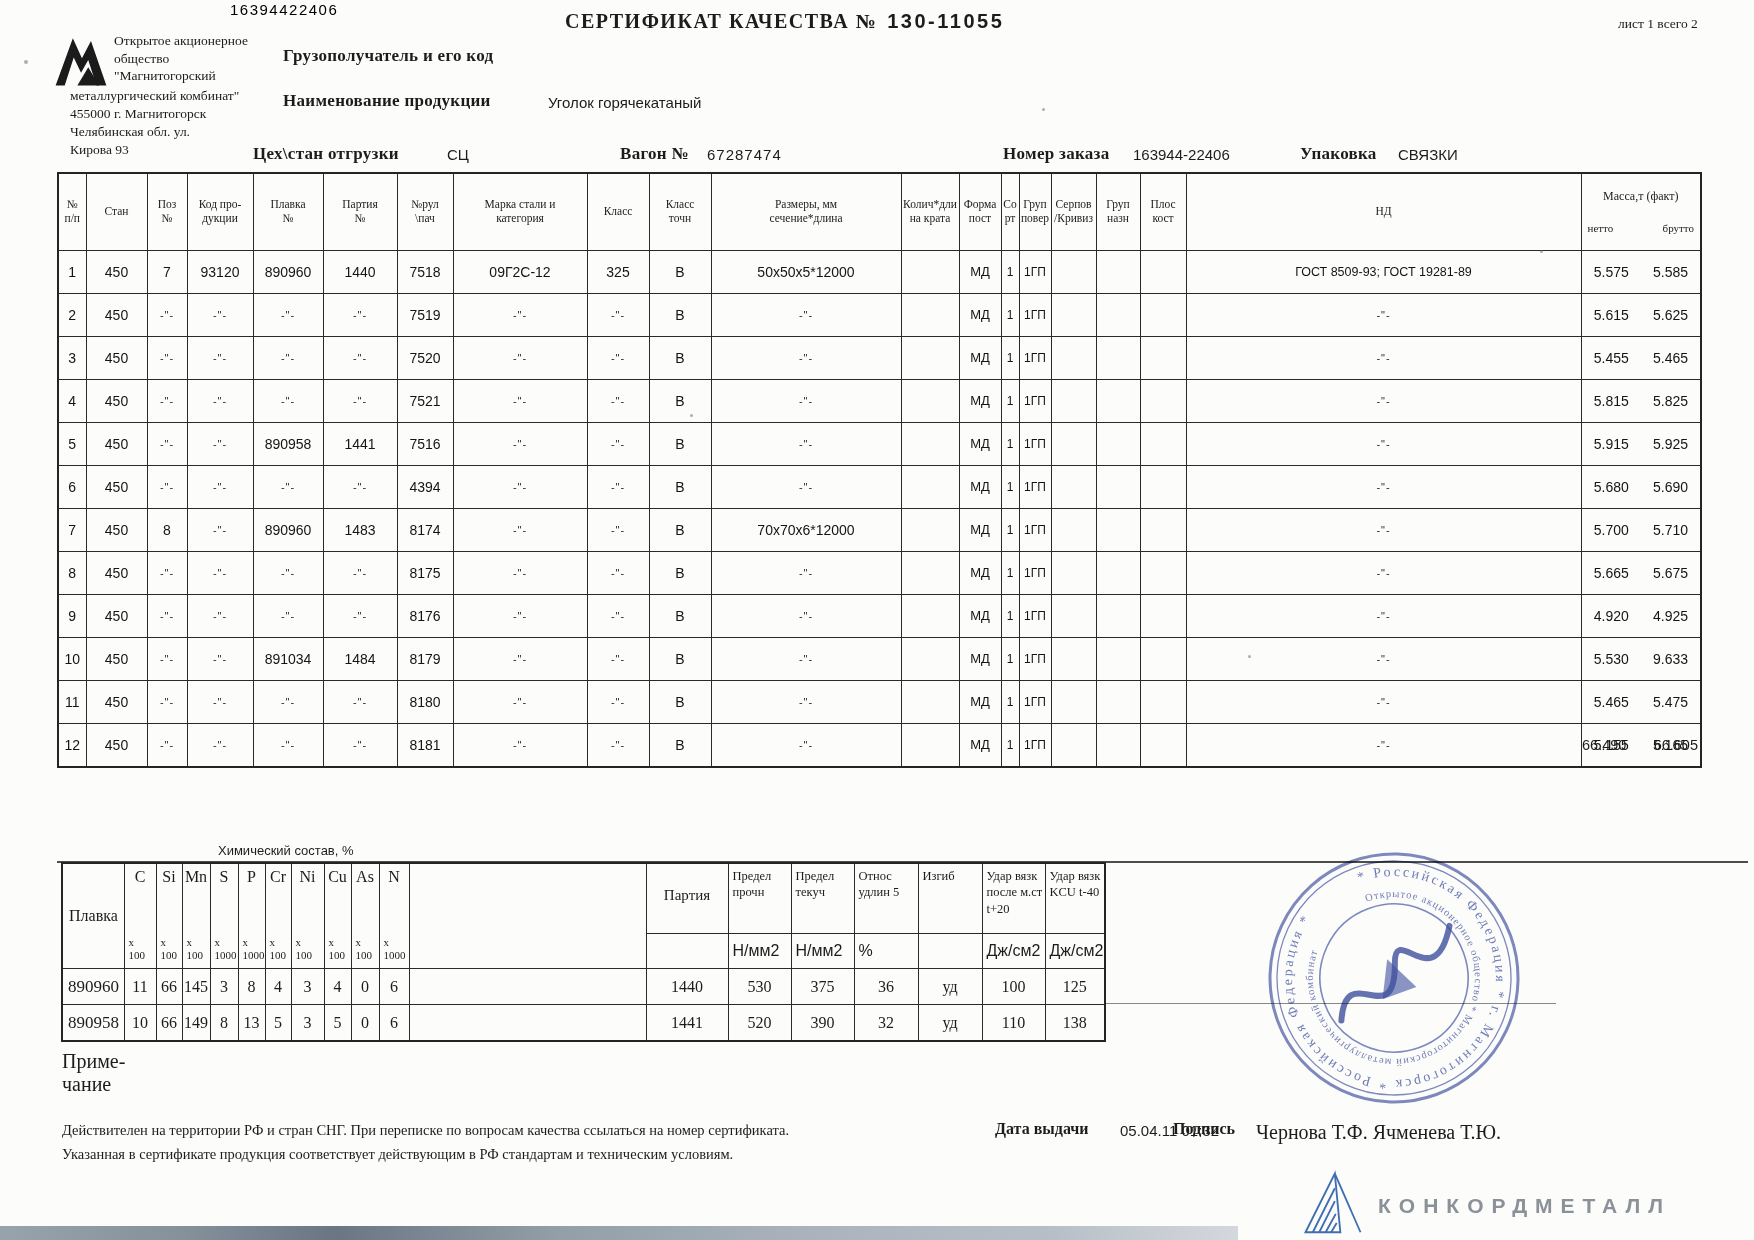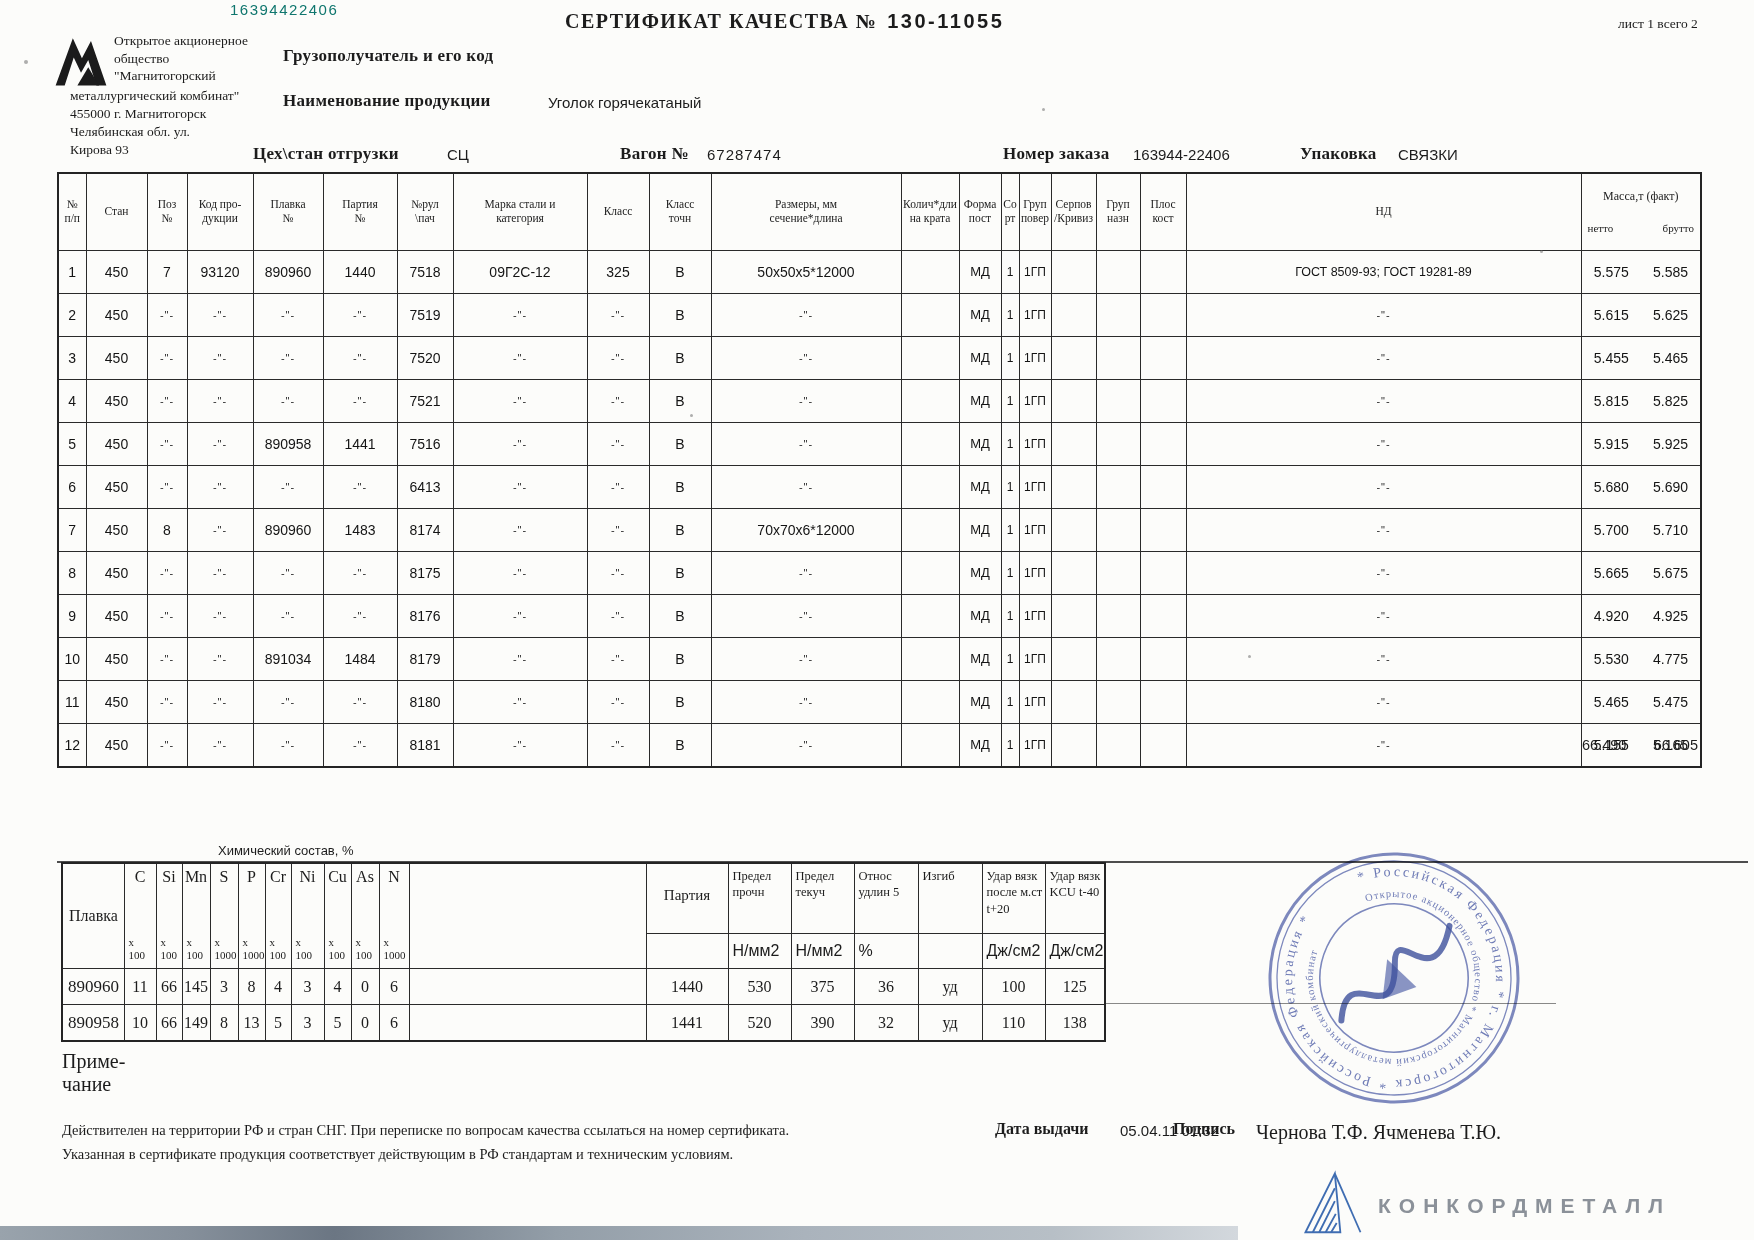--- a/index.html
+++ b/index.html
@@ -2,21 +2,21 @@
 <html><head>
 <meta charset="utf-8">
 <style>
   html,body{margin:0;padding:0;}
   body{width:1754px;height:1240px;background:#ffffff;position:relative;
        font-family:"Liberation Serif",serif;color:#1c1c1c;}
   .sheet{position:absolute;inset:0;background:#fcfcfa;overflow:hidden;}
   .abs{position:absolute;}
 
   
-  .top-number{left:230px;top:4px;height:17px;overflow:hidden;color:#0f766e;
+  .top-number{left:230px;top:4px;height:17px;overflow:hidden;color:#000000;
               font-family:"Liberation Sans",sans-serif;font-size:15px;letter-spacing:1.5px;}
   .top-number span{display:block;transform:translateY(-3px);}
   .doc-title{left:565px;top:10px;font-size:20px;letter-spacing:1.5px;font-weight:bold;}
   .doc-title .num{font-family:"Liberation Sans",sans-serif;letter-spacing:2.5px;font-weight:bold;margin-left:10px;}
   .sheet-info{left:1618px;top:16px;font-size:13.5px;}
 
   .company1{left:114px;top:32px;font-size:13.5px;line-height:17.5px;}
   .company2{left:70px;top:87px;font-size:13.5px;line-height:18px;}
 
   .fld-label{font-weight:bold;font-size:17px;letter-spacing:.3px;}
@@ -311,21 +311,21 @@
             <td class="mass-n">5.915</td>
             <td class="mass-b">5.925</td>
           </tr>
           <tr>
             <td>6</td>
             <td>450</td>
             <td class="ditto">-"-</td>
             <td class="ditto">-"-</td>
             <td class="ditto">-"-</td>
             <td class="ditto">-"-</td>
-            <td>6413</td>
+            <td>4394</td>
             <td class="ditto">-"-</td>
             <td class="ditto">-"-</td>
             <td>В</td>
             <td class="ditto">-"-</td>
             <td></td>
             <td class="c-md">МД</td>
             <td class="c-sm">1</td>
             <td class="c-sm">1ГП</td>
             <td></td>
             <td></td>
@@ -417,21 +417,21 @@
             <td class="ditto">-"-</td>
             <td></td>
             <td class="c-md">МД</td>
             <td class="c-sm">1</td>
             <td class="c-sm">1ГП</td>
             <td></td>
             <td></td>
             <td></td>
             <td class="nd-cell ditto">-"-</td>
             <td class="mass-n">5.530</td>
-            <td class="mass-b">4.775</td>
+            <td class="mass-b">9.633</td>
           </tr>
           <tr>
             <td>11</td>
             <td>450</td>
             <td class="ditto">-"-</td>
             <td class="ditto">-"-</td>
             <td class="ditto">-"-</td>
             <td class="ditto">-"-</td>
             <td>8180</td>
             <td class="ditto">-"-</td>

